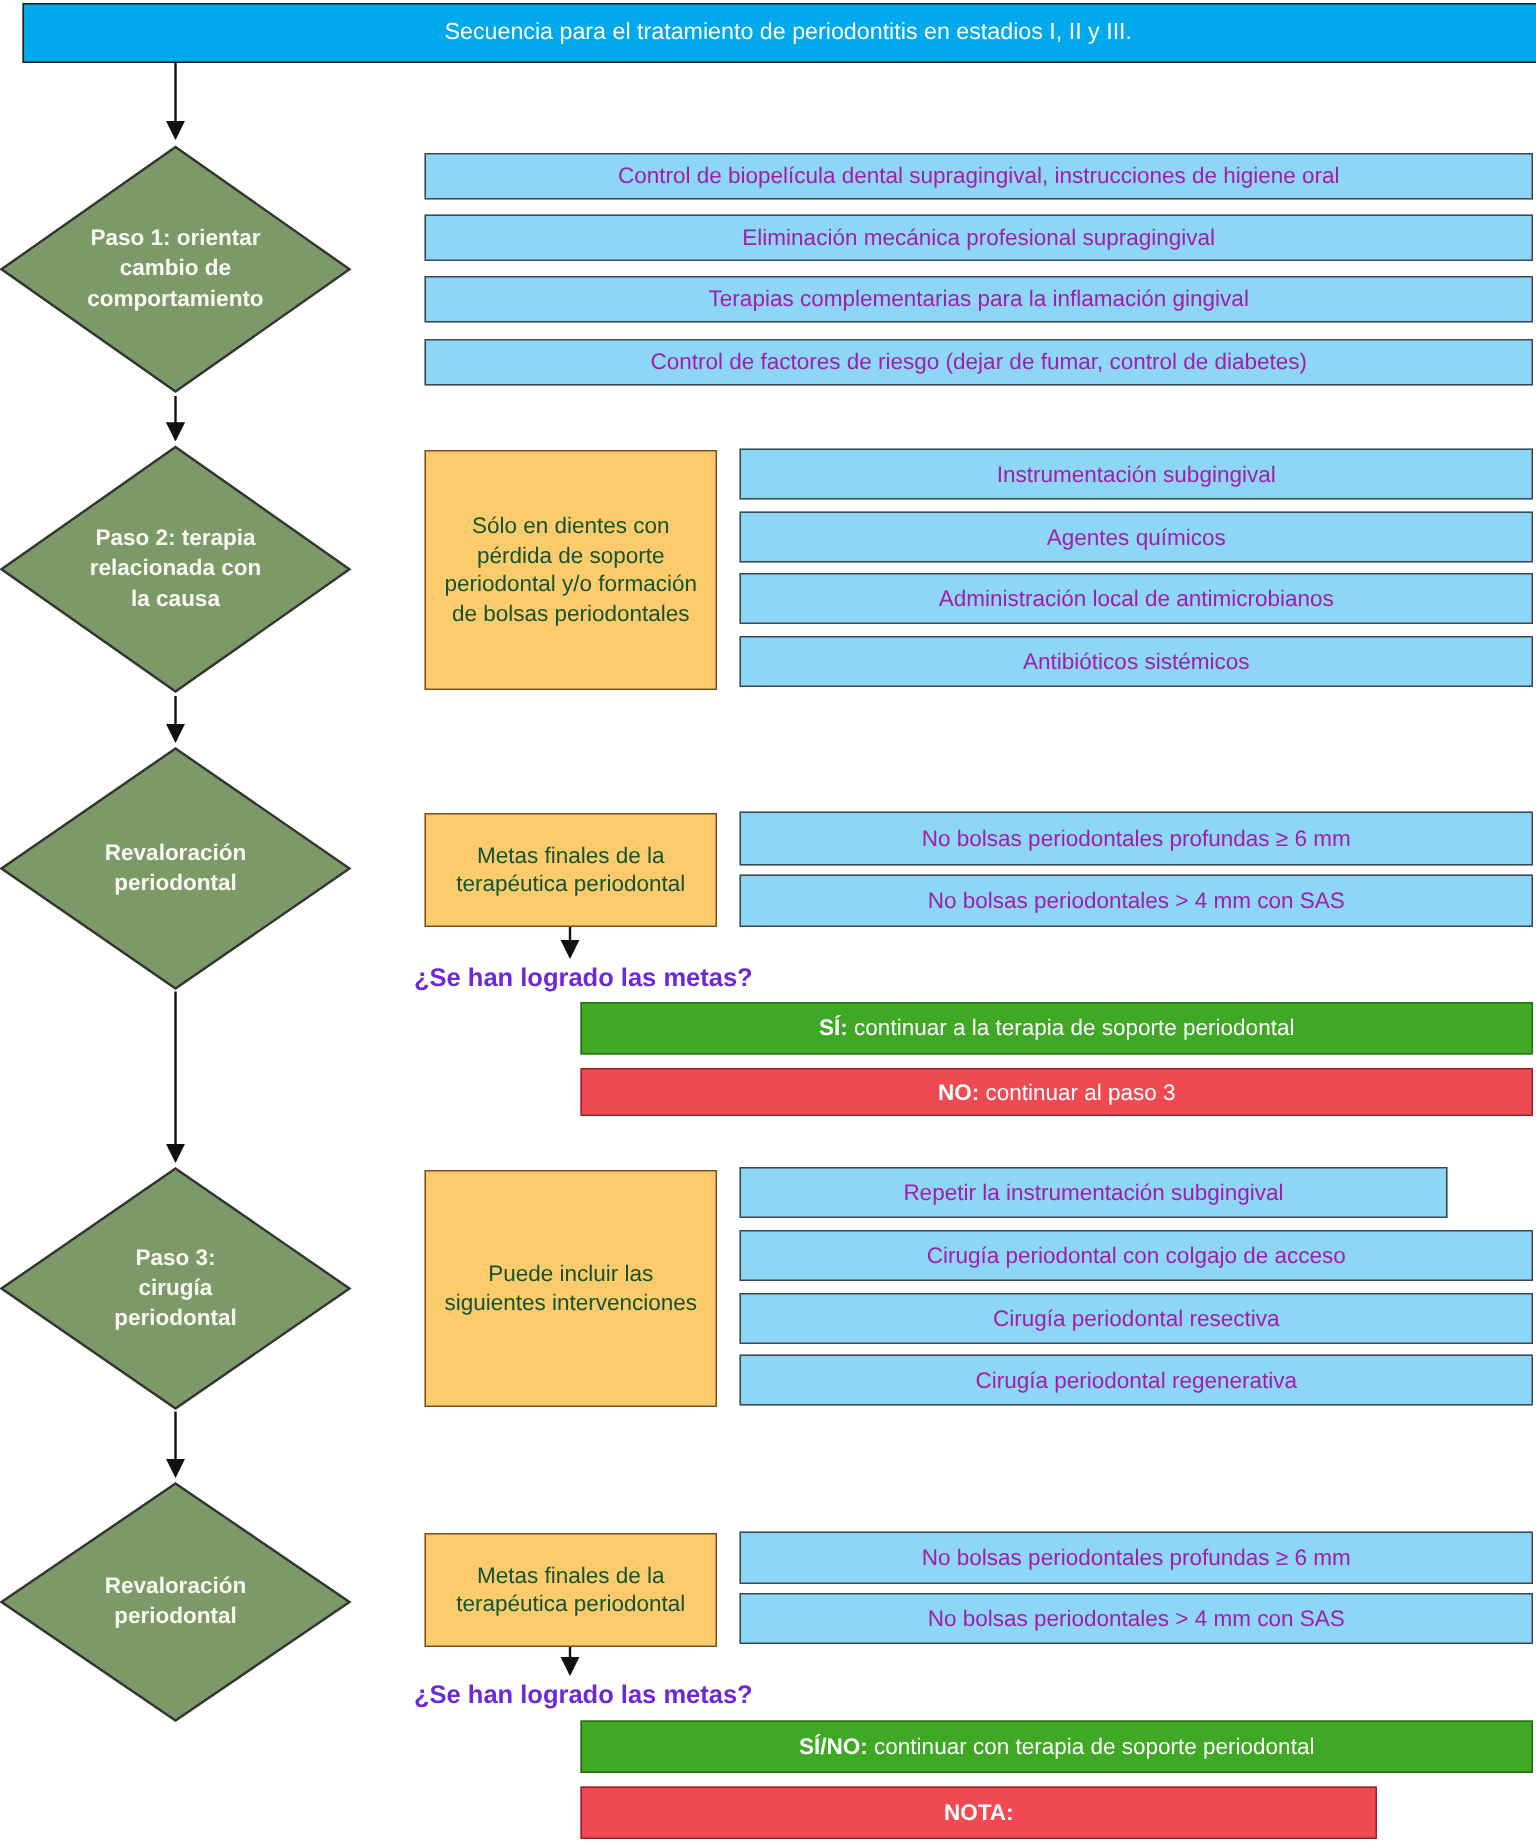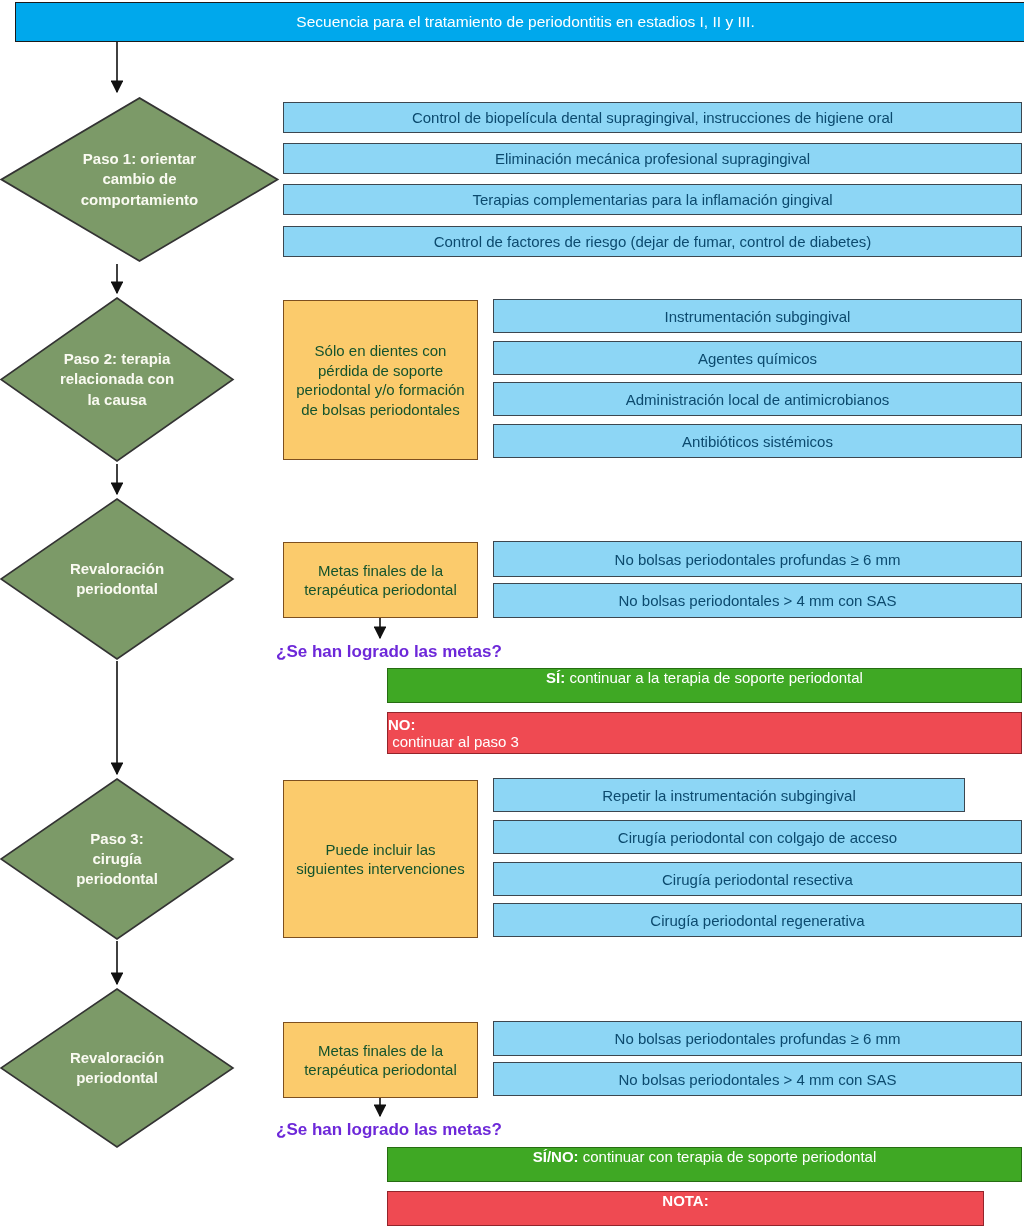--- a/index.html
+++ b/index.html
@@ -25,32 +25,32 @@
   .diamond{position:absolute;width:236px;height:167px;}
   .diamond svg{position:absolute;inset:0;width:100%;height:100%;}
   .diamond .dtext{
     position:absolute;inset:0;display:flex;align-items:center;justify-content:center;
     text-align:center;color:#fafaf2;font-weight:bold;font-size:15px;line-height:1.35;
     white-space:pre-line;
   }
   .item{
     position:absolute;box-sizing:border-box;background:var(--item-blue);
     border:1.5px solid #3c4750;display:flex;align-items:center;justify-content:center;
-    text-align:center;color:#0c4a6e;font-size:15px;
+    text-align:center;color:#a21caf;font-size:15px;
   }
   .note{
     position:absolute;box-sizing:border-box;background:var(--note-orange);
     border:1.5px solid #7d4f1f;display:flex;align-items:center;justify-content:center;
     text-align:center;color:#14532d;font-size:15px;line-height:1.3;white-space:pre-line;
   }
   .question{
     position:absolute;color:#6d28d9;font-weight:bold;font-size:17px;white-space:nowrap;
   }
   .bar{
-    position:absolute;box-sizing:border-box;display:flex;justify-content:center;
+    position:absolute;box-sizing:border-box;display:flex;align-items:center;justify-content:center;
     color:#ffffff;font-size:15px;white-space:pre;
   }
   .bar .lbl{font-weight:bold;}
   .bar.yes{background:var(--yes-green);border:1.5px solid #266c12;}
   .bar.no{background:var(--no-red);border:1.5px solid #93242b;}
 </style>
 </head>
 <body>
 
 <div class="canvas">
@@ -67,21 +67,21 @@
     </defs>
     <line x1="117" y1="42" x2="117" y2="92" stroke="#111" stroke-width="1.6" marker-end="url(#ah)"></line>
     <line x1="117" y1="264" x2="117" y2="293" stroke="#111" stroke-width="1.6" marker-end="url(#ah)"></line>
     <line x1="117" y1="464" x2="117" y2="494" stroke="#111" stroke-width="1.6" marker-end="url(#ah)"></line>
     <line x1="117" y1="661" x2="117" y2="774" stroke="#111" stroke-width="1.6" marker-end="url(#ah)"></line>
     <line x1="117" y1="941" x2="117" y2="984" stroke="#111" stroke-width="1.6" marker-end="url(#ah)"></line>
     <line x1="380" y1="618" x2="380" y2="638" stroke="#111" stroke-width="1.6" marker-end="url(#ah)"></line>
     <line x1="380" y1="1098" x2="380" y2="1116" stroke="#111" stroke-width="1.6" marker-end="url(#ah)"></line>
   </svg>
 
-  <div class="diamond" style="left:-1px;top:96px;padding-left:45px;">
+  <div class="diamond" style="left:-1px;top:96px;">
     <svg viewBox="0 0 236 167" preserveAspectRatio="none">
       <polygon points="118,2 234,83.5 118,165 2,83.5" fill="var(--diamond-green)" stroke="#333" stroke-width="1.6"></polygon>
     </svg>
     <div class="dtext">Paso 1: orientar
 cambio de
 comportamiento</div>
   </div>
   <div class="item" style="left:283px;top:102px;width:739px;height:31px;">Control de biopelícula dental supragingival, instrucciones de higiene oral</div>
   <div class="item" style="left:283px;top:143px;width:739px;height:31px;">Eliminación mecánica profesional supragingival</div>
   <div class="item" style="left:283px;top:184px;width:739px;height:31px;">Terapias complementarias para la inflamación gingival</div>
@@ -110,21 +110,21 @@
     </svg>
     <div class="dtext">Revaloración
 periodontal</div>
   </div>
   <div class="note" style="left:283px;top:542px;width:195px;height:76px;">Metas finales de la
 terapéutica periodontal</div>
   <div class="item" style="left:493px;top:541px;width:529px;height:36px;">No bolsas periodontales profundas ≥ 6 mm</div>
   <div class="item" style="left:493px;top:583px;width:529px;height:35px;">No bolsas periodontales &gt; 4 mm con SAS</div>
   <div class="question" style="left:276px;top:642px;">¿Se han logrado las metas?</div>
   <div class="bar yes" style="left:387px;top:668px;width:635px;height:35px;"><span class="lbl">SÍ:</span><span> continuar a la terapia de soporte periodontal</span></div>
-  <div class="bar no" style="left:387px;top:712px;width:635px;height:42px;flex-direction:column;"><span class="lbl">NO:</span><span> continuar al paso 3</span></div>
+  <div class="bar no" style="left:387px;top:712px;width:635px;height:32px;"><span class="lbl">NO:</span><span> continuar al paso 3</span></div>
 
   <div class="diamond" style="left:-1px;top:777px;height:164px;">
     <svg viewBox="0 0 236 164" preserveAspectRatio="none">
       <polygon points="118,2 234,82 118,162 2,82" fill="var(--diamond-green)" stroke="#333" stroke-width="1.6"></polygon>
     </svg>
     <div class="dtext">Paso 3:
 cirugía
 periodontal</div>
   </div>
   <div class="note" style="left:283px;top:780px;width:195px;height:158px;">Puede incluir las
@@ -140,15 +140,15 @@
     </svg>
     <div class="dtext">Revaloración
 periodontal</div>
   </div>
   <div class="note" style="left:283px;top:1022px;width:195px;height:76px;">Metas finales de la
 terapéutica periodontal</div>
   <div class="item" style="left:493px;top:1021px;width:529px;height:35px;">No bolsas periodontales profundas ≥ 6 mm</div>
   <div class="item" style="left:493px;top:1062px;width:529px;height:34px;">No bolsas periodontales &gt; 4 mm con SAS</div>
   <div class="question" style="left:276px;top:1120px;">¿Se han logrado las metas?</div>
   <div class="bar yes" style="left:387px;top:1147px;width:635px;height:35px;"><span class="lbl">SÍ/NO:</span><span> continuar con terapia de soporte periodontal</span></div>
-  <div class="bar no" style="left:387px;top:1191px;width:597px;height:35px;"><span class="lbl">NOTA:</span></div>
+  <div class="bar no" style="left:387px;top:1191px;width:531px;height:35px;"><span class="lbl">NOTA:</span></div>
 
 </div>
 
 </body></html>

